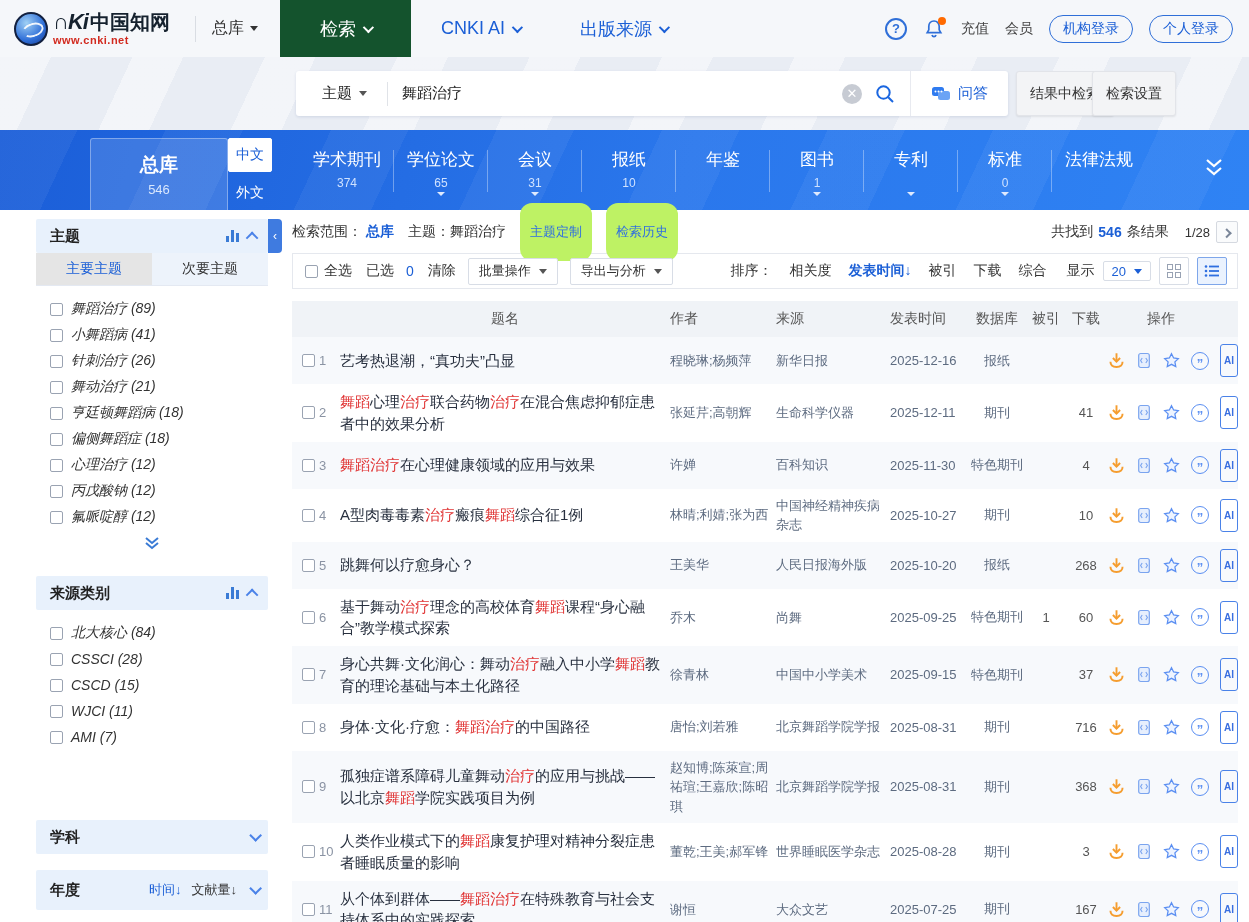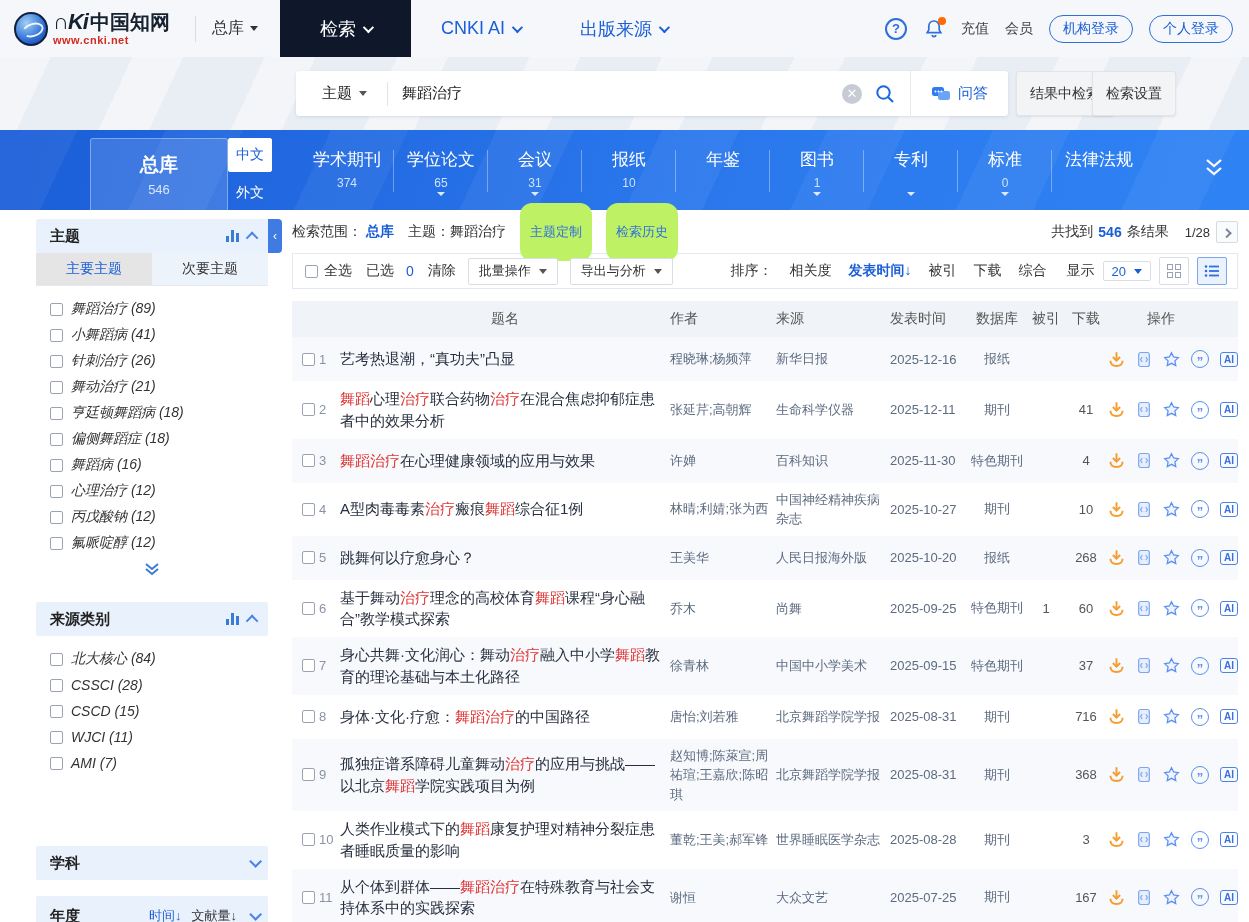--- a/index.html
+++ b/index.html
@@ -15,21 +15,21 @@
   .logotxt { margin-left:5px; line-height:1; }
   .logotxt .row1 { display:flex; align-items:baseline; }
   .logo-nki { font-weight:bold; font-style:italic; font-size:22px; color:#15212e; letter-spacing:-1px; }
   .logo-cn { font-weight:bold; font-size:20px; color:#15212e; margin-left:2px; }
   .logo-url { color:#d22a1f; font-size:11px; font-weight:bold; margin-top:2px; letter-spacing:.5px; }
   .hdr-sep { width:1px; height:26px; background:#d9dde3; margin:0 16px 0 6px; }
   .zongku { font-size:16px; color:#333; display:flex; align-items:center; gap:6px; cursor:pointer; }
   .caret-dn { width:0; height:0; border-left:4px solid transparent; border-right:4px solid transparent; border-top:5px solid #333; }
   .mainnav { display:flex; align-items:center; height:57px; margin-left:22px; }
   .nav-item { height:57px; display:flex; align-items:center; gap:7px; padding:0 30px; font-size:18px; color:#1b5fd6; cursor:pointer; }
-  .nav-item.active { background:#0f172a; color:#fff; padding:16px 40px; }
+  .nav-item.active { background:#14532d; color:#fff; padding:16px 40px; }
   .chev { display:inline-block; width:8px; height:8px; border-right:2px solid currentColor; border-bottom:2px solid currentColor; transform:rotate(45deg) translateY(-2px); }
   .nav-item.active .chev { border-color:#fff; }
   .hdr-right { margin-left:auto; display:flex; align-items:center; gap:16px; padding-right:16px; }
   .help-ic { width:22px; height:22px; border-radius:50%; border:2px solid #2f6fd8; color:#2f6fd8; font-size:13px; font-weight:bold; display:flex; align-items:center; justify-content:center; cursor:pointer; }
   .bell { position:relative; width:22px; height:22px; cursor:pointer; }
   .bell svg { display:block; }
   .bell .dot { position:absolute; right:-1px; top:-1px; width:8px; height:8px; background:#ff6a00; border-radius:50%; }
   .hdr-link { font-size:14px; color:#444; cursor:pointer; }
   .login-btn { border:1px solid #2f6fd8; color:#1b5fd6; background:#f5f7fa; border-radius:14px; font-size:14px; padding:4px 13px; cursor:pointer; }
 
@@ -134,21 +134,21 @@
   .h-auth { width:106px; text-align:left; flex:0 0 auto; }
   .h-src { width:114px; text-align:left; flex:0 0 auto; }
   .h-date { width:76px; flex:0 0 auto; }
   .h-db { width:62px; text-align:center; flex:0 0 auto; }
   .h-cited { width:36px; text-align:center; flex:0 0 auto; }
   .h-dl { width:44px; text-align:center; flex:0 0 auto; }
   .h-ops { flex:1; text-align:center; padding-right:24px; }
   .h-chk { width:48px; flex:0 0 auto; }
   .op { display:flex; align-items:center; justify-content:center; cursor:pointer; }
   .quote-ic { width:18px; height:18px; border:1.5px solid #5b8ff2; border-radius:50%; color:#5b8ff2; font-weight:bold; font-size:13px; display:flex; align-items:center; justify-content:center; line-height:1; padding-top:5px; }
-  .ai-ic { border:1.4px solid #4a82e8; border-radius:3px; color:#3a6fe0; font-size:10px; font-weight:bold; padding:1px 3px; }
+  .ai-ic { border:1.4px solid #4a82e8; border-radius:3px; color:#3a6fe0; font-size:10px; font-weight:bold; padding:10px 3px; }
 </style>
 </head>
 <body>
 
 <div class="stage">
 
   <div class="tophdr">
     <div class="logo">
       <span class="globe"></span>
       <span class="logotxt">
@@ -322,24 +322,20 @@
         <div class="ckrow">
           <span class="cb"></span>
           <span>亨廷顿舞蹈病 (18)</span>
         </div>
         <div class="ckrow">
           <span class="cb"></span>
           <span>偏侧舞蹈症 (18)</span>
         </div>
         <div class="ckrow">
           <span class="cb"></span>
-          <span>舞蹈病 (16)</span>
-        </div>
-        <div class="ckrow">
-          <span class="cb"></span>
           <span>心理治疗 (12)</span>
         </div>
         <div class="ckrow">
           <span class="cb"></span>
           <span>丙戊酸钠 (12)</span>
         </div>
         <div class="ckrow">
           <span class="cb"></span>
           <span>氟哌啶醇 (12)</span>
         </div>

